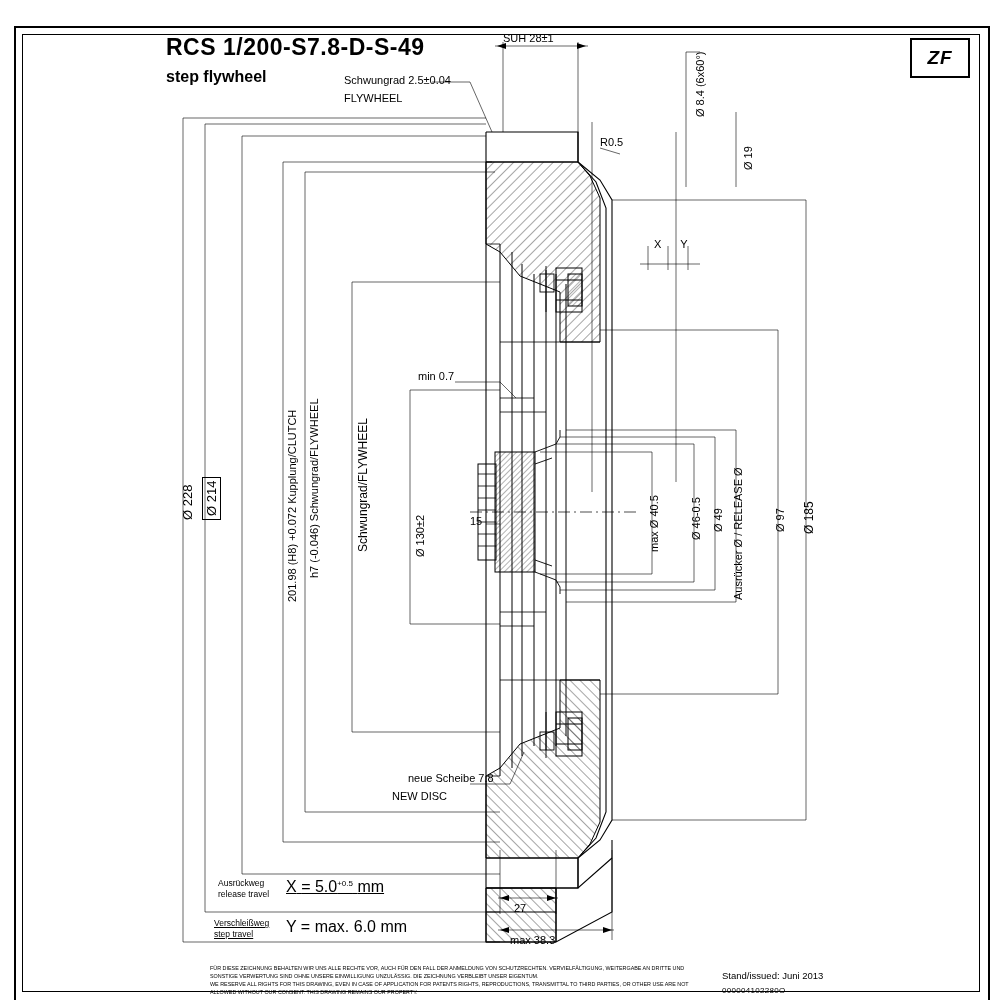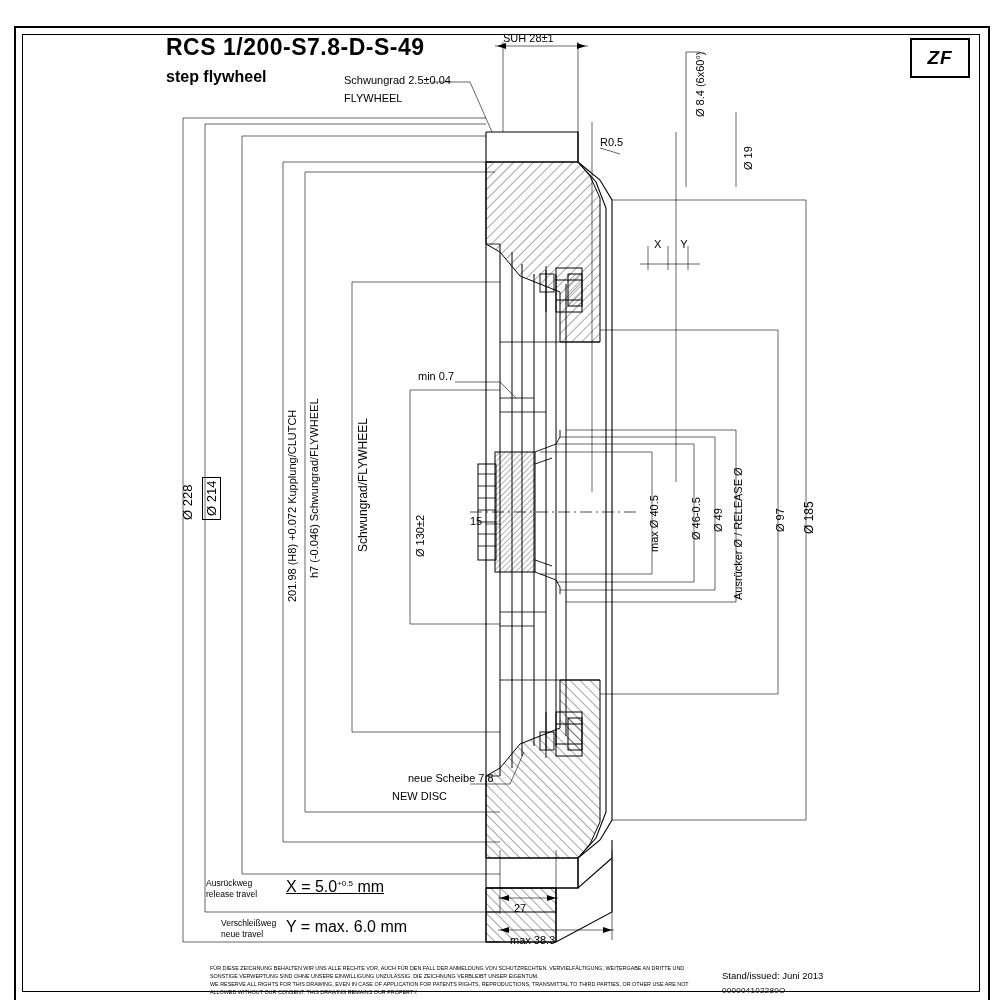--- a/index.html
+++ b/index.html
@@ -266,33 +266,33 @@
   <div class="txt vert" style="left:732px;top:588px;font-size:11px;">Ausrücker Ø / RELEASE Ø</div>
   <div class="txt vert" style="left:774px;top:520px;font-size:11px;">Ø 97</div>
   <div class="txt vert" style="left:802px;top:522px;font-size:12px;">Ø 185</div>
 
   <div class="txt" style="left:392px;top:760px;font-size:11px;padding-left:16px;">neue Scheibe 7.8</div>
   <div class="txt" style="left:392px;top:778px;font-size:11px;">NEW DISC</div>
 
   <div class="txt" style="left:514px;top:890px;font-size:11px;">27</div>
   <div class="txt" style="left:510px;top:922px;font-size:11px;">max 38.3</div>
 
-  <div class="travel-label" style="left:206px;top:866px;">
+  <div class="travel-label" style="left:206px;top:866px;padding-left:12px;">
     <div>Ausrückweg</div>
     <div>release travel</div>
   </div>
   <div class="travel-val" style="left:286px;top:866px;text-decoration:underline;">
     <span>X</span>
     <span>= 5.0</span><span class="sup">+0.5</span>
     <span>mm</span>
   </div>
 
-  <div class="travel-label" style="left:221px;top:906px;">
+  <div class="travel-label" style="left:214px;top:906px;text-decoration:underline;">
     <div>Verschleißweg</div>
-    <div>neue travel</div>
+    <div>step travel</div>
   </div>
   <div class="travel-val" style="left:286px;top:906px;">
     <span>Y</span>
     <span>= max. 6.0 mm</span>
   </div>
 
   <div class="legal">
     <div>FÜR DIESE ZEICHNUNG BEHALTEN WIR UNS ALLE RECHTE VOR, AUCH FÜR DEN FALL DER ANMELDUNG VON SCHUTZRECHTEN. VERVIELFÄLTIGUNG, WEITERGABE AN DRITTE UND SONSTIGE VERWERTUNG SIND OHNE UNSERE EINWILLIGUNG UNZULÄSSIG. DIE ZEICHNUNG VERBLEIBT UNSER EIGENTUM.</div>
     <div>WE RESERVE ALL RIGHTS FOR THIS DRAWING, EVEN IN CASE OF APPLICATION FOR PATENTS RIGHTS, REPRODUCTIONS, TRANSMITTAL TO THIRD PARTIES, OR OTHER USE ARE NOT ALLOWED WITHOUT OUR CONSENT. THIS DRAWING REMAINS OUR PROPERTY.</div>
   </div>

